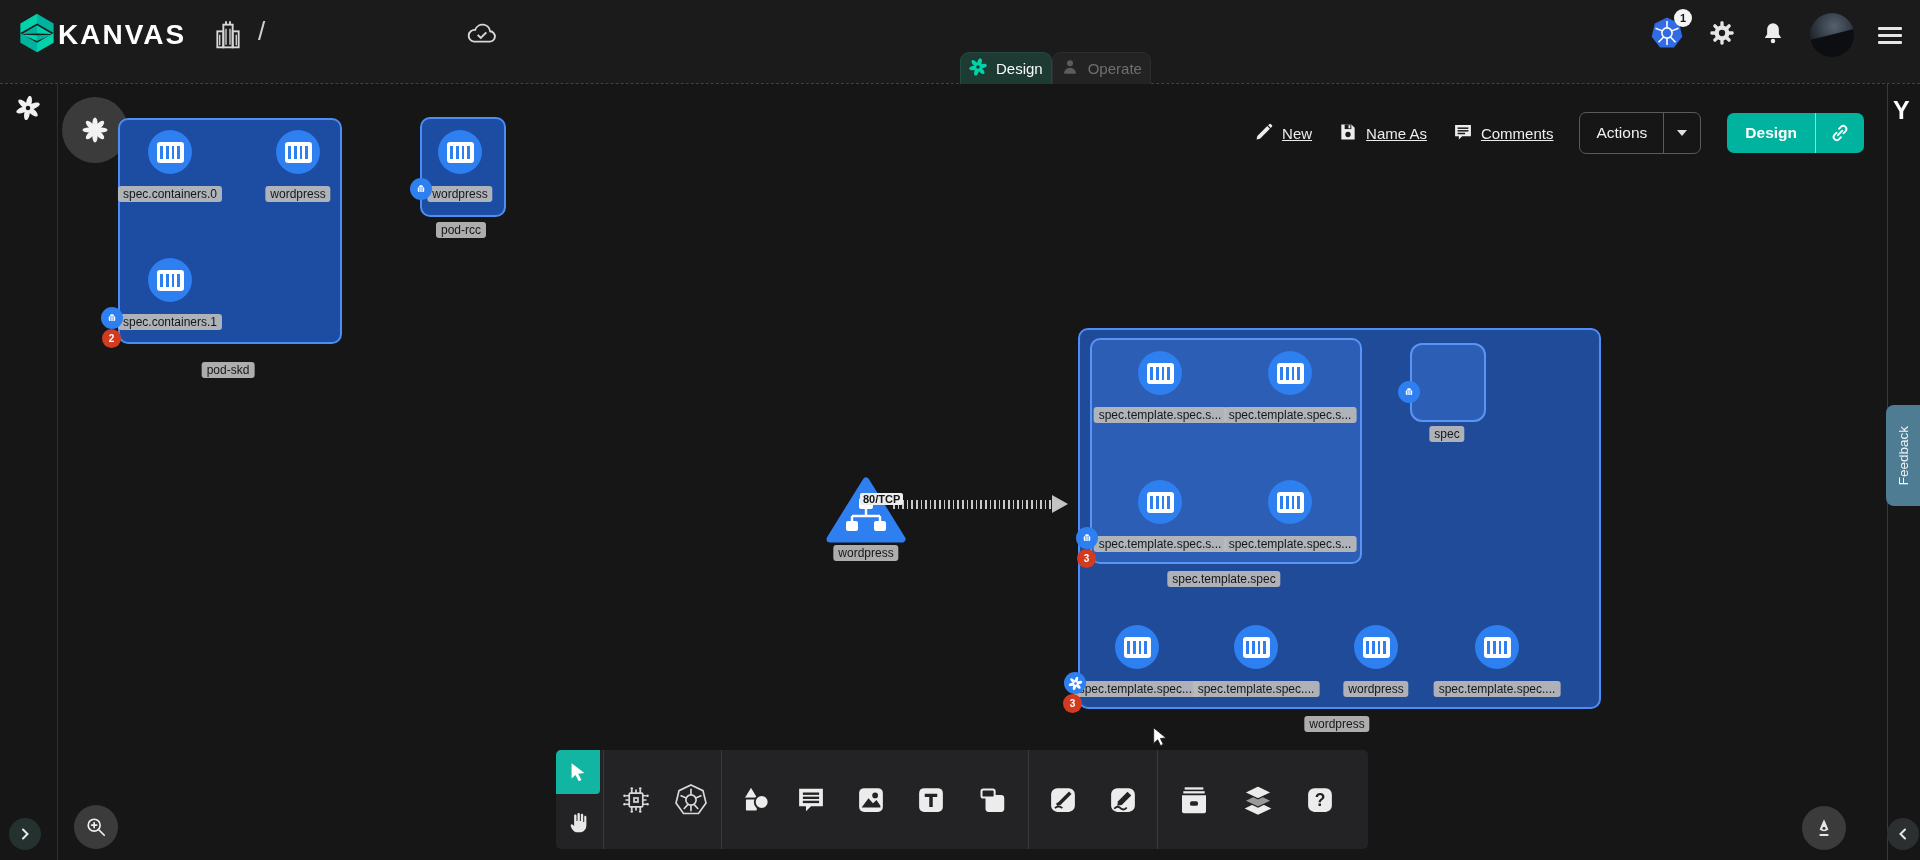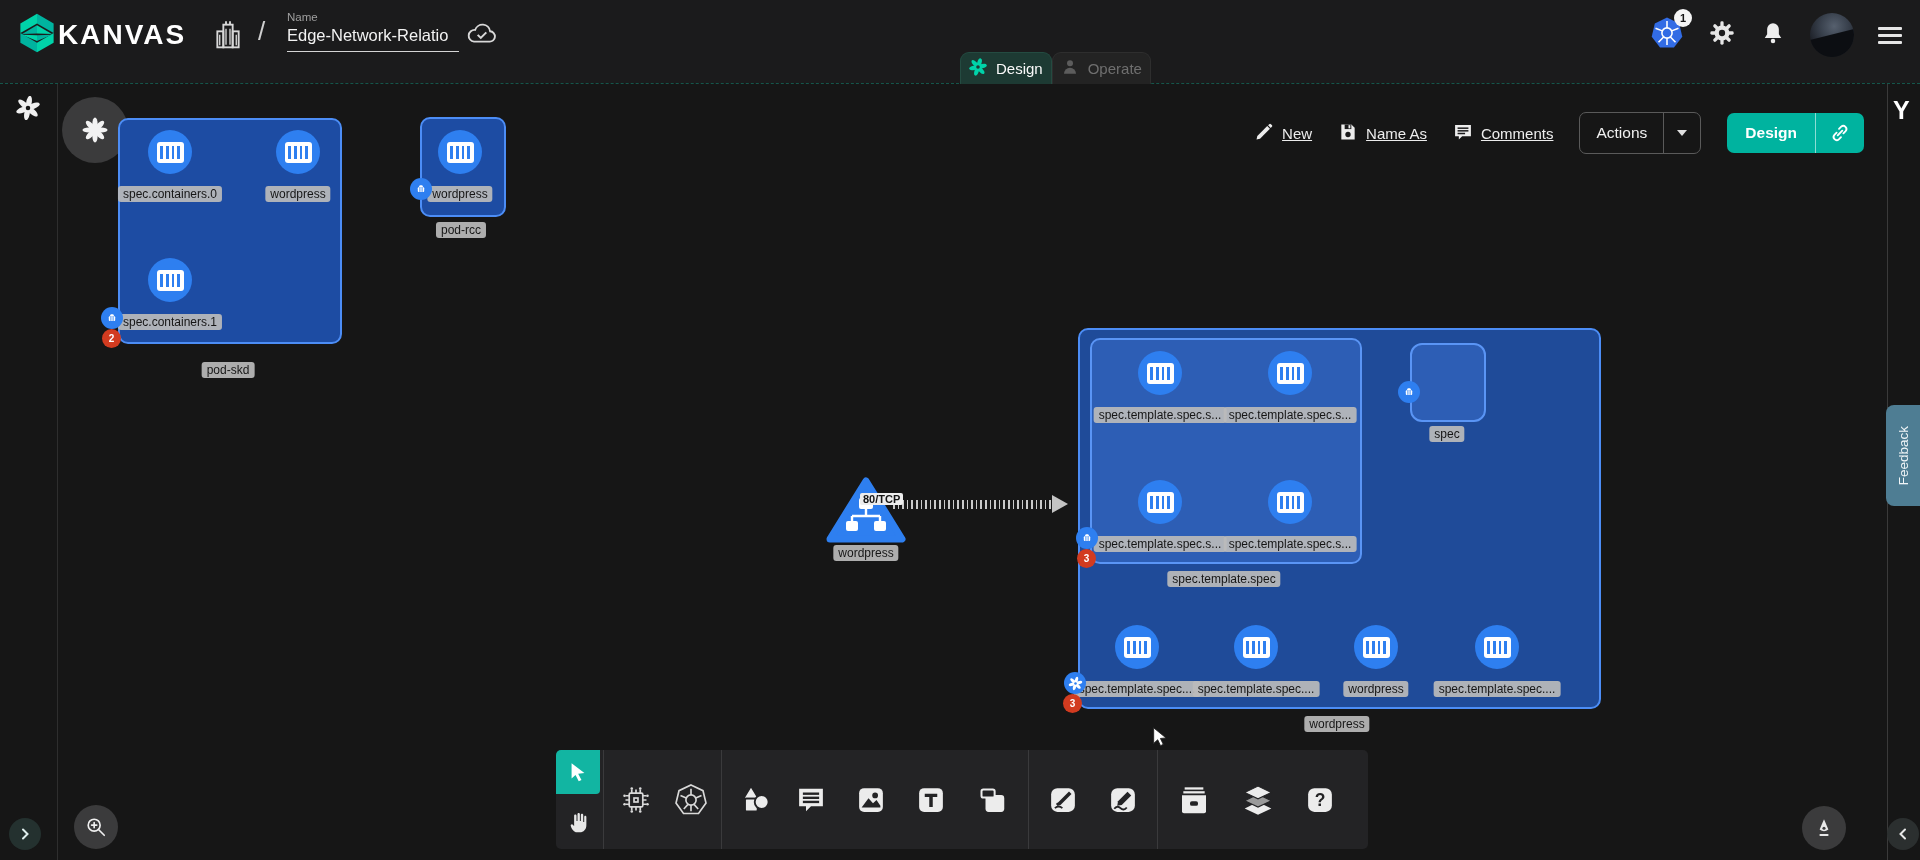--- a/index.html
+++ b/index.html
@@ -102,24 +102,20 @@
       <svg width="32" height="36" viewBox="0 0 24 26" fill="none" stroke="#d8d8d8" stroke-width="1.4">
           <rect x="8.5" y="6" width="7" height="17"></rect>
           <rect x="4" y="11" width="4.5" height="12"></rect>
           <rect x="15.5" y="11" width="4.5" height="12"></rect>
           <path d="M10.5,6 V3.5 M13.5,6 V3.5 M12,3.5 h0"></path>
           <path d="M10.5,9 v12 M13.5,9 v12" stroke-width="1"></path>
           <path d="M5.8,13.5 v8 M18.2,13.5 v8" stroke-width="1"></path>
         </svg>
     </span>
     <span class="slash">/</span>
-    <div class="name-block">
-      <div class="name-label">Name</div>
-      <div class="name-value">Edge-Network-Relatio</div>
-    </div>
     <span class="hdr-ico" style="left:466px;top:20px">
       <svg width="32" height="26" viewBox="0 0 26 20" fill="none" stroke="#d8d8d8" stroke-width="1.5">
           <path d="M6.5,17 h12.5 a4.2,4.2 0 0 0 .6,-8.4 6.3,6.3 0 0 0 -12.2,-1.1 4.6,4.6 0 0 0 -.9,9.5 Z"></path>
           <polyline points="9.5,11.5 12,14 16.5,9.5" stroke-width="1.6"></polyline>
         </svg>
     </span>
 
     <div class="tabs">
       <div class="tab active">
         <span>

